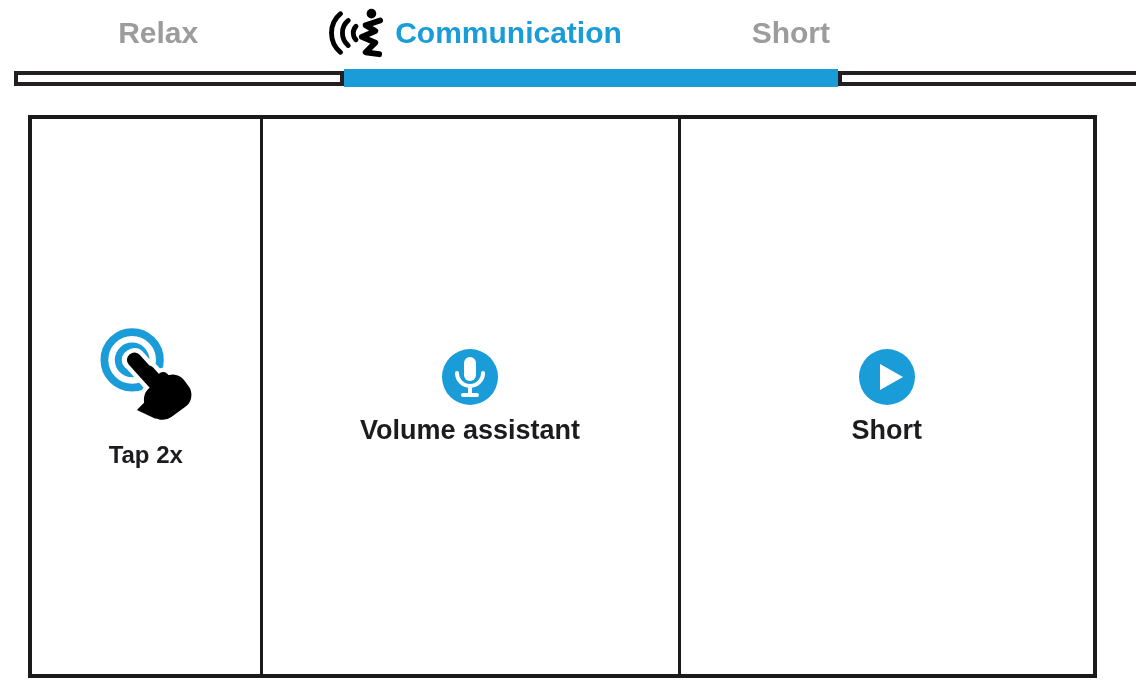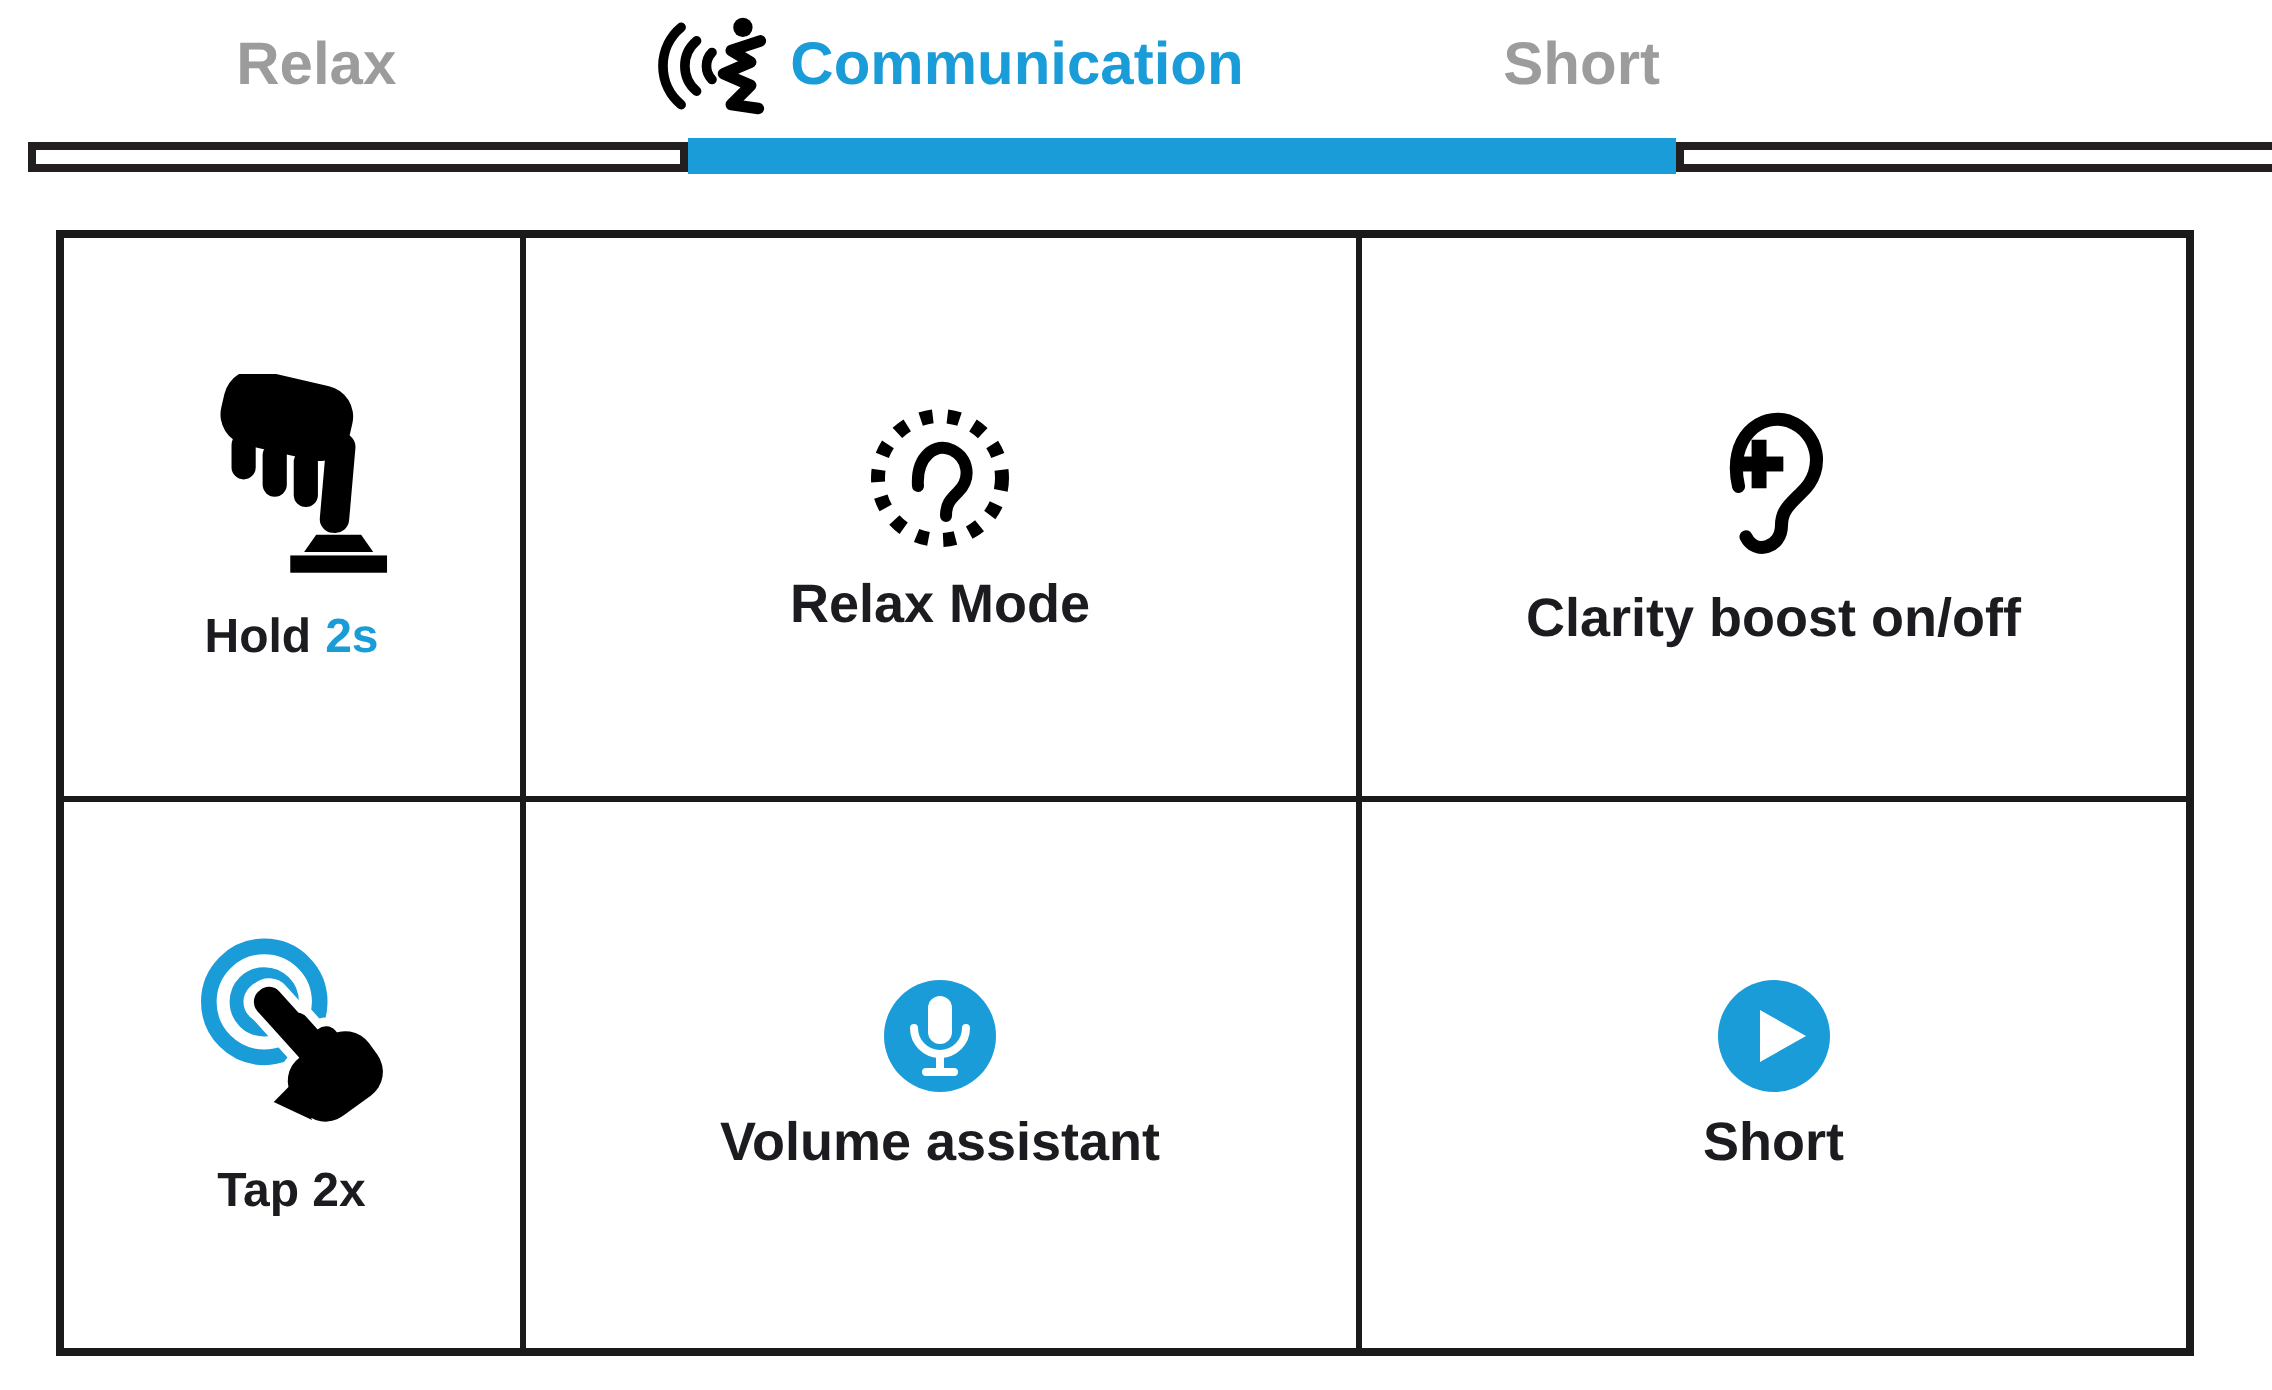--- a/index.html
+++ b/index.html
@@ -183,46 +183,20 @@
 <table class="ctl">
   <colgroup>
       <col class="c1">
       <col class="c2">
       <col class="c3">
     </colgroup>
 
   <tbody>
 
 
-  <tr class="r2">
-    <td>
-      <div class="cell">
-        <svg class="press-icon">
-              <use href="#sym-hold"></use>
-            </svg>
-        <div class="gesture-label"><span>Hold</span><span class="gtime">2s</span></div>
-      </div>
-    </td>
-    <td>
-      <div class="cell">
-        <svg class="relax-icon">
-              <use href="#sym-relax"></use>
-            </svg>
-        <div class="action-label">Relax Mode</div>
-      </div>
-    </td>
-    <td>
-      <div class="cell">
-        <svg class="clarity-icon">
-              <use href="#sym-clarity"></use>
-            </svg>
-        <div class="action-label">Clarity boost on/off</div>
-      </div>
-    </td>
-  </tr>
 
   <tr class="r3">
     <td>
       <div class="cell">
         <svg class="tap-icon">
               <use href="#sym-tap"></use>
             </svg>
         <div class="gesture-label"><span>Tap 2x</span></div>
       </div>
     </td>

